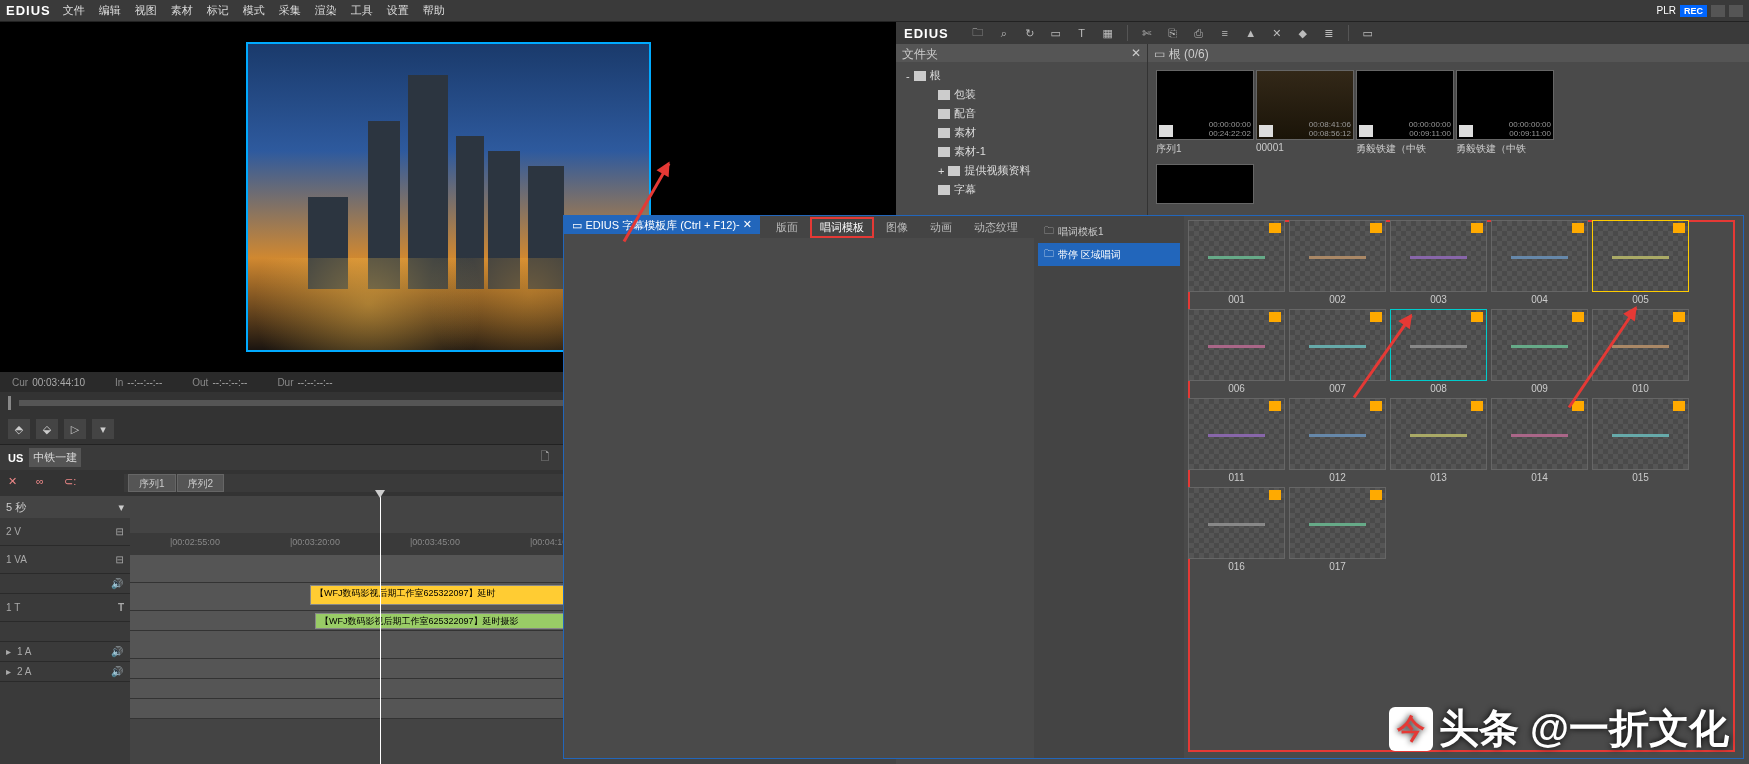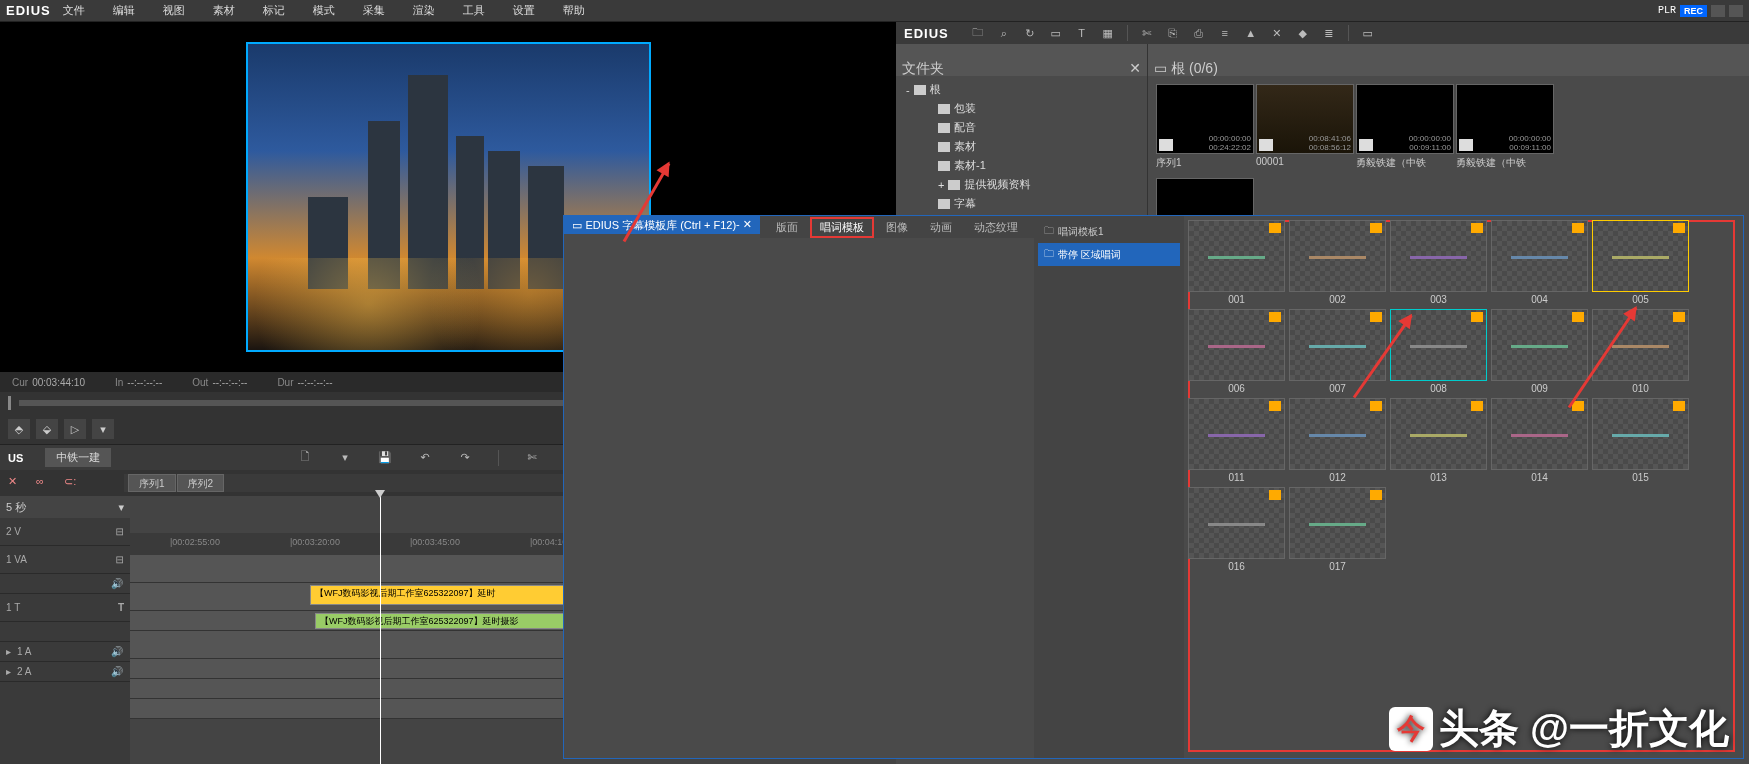--- a/index.html
+++ b/index.html
@@ -1,22 +1,22 @@
 <!DOCTYPE html>
 <html><head>
 <meta charset="utf-8">
 <style>
 * { margin:0; padding:0; box-sizing:border-box; font-family:"Microsoft YaHei",Arial,sans-serif; }
 body { background:#2b2b2b; width:1749px; height:764px; overflow:hidden; position:relative; color:#ccc; font-size:11px; }
 .topbar { height:22px; background:#3a3a3a; display:flex; align-items:center; padding:0 6px; border-bottom:1px solid #222; }
 .logo { color:#fff; font-weight:bold; font-size:13px; margin-right:12px; letter-spacing:1px; }
-.menu { display:flex; gap:28px; color:#ddd; }
+.menu { display:flex; gap:14px; color:#ddd; }
 .menu span { cursor:pointer; }
 .right-controls { margin-left:auto; display:flex; align-items:center; gap:4px; }
-.plr { color:#fff; font-size:10px;font-family:Liberation Mono, monospace; }
+.plr { color:#fff; font-size:10px; }
 .rec { background:#0066ff; color:#fff; padding:1px 4px; font-size:9px; font-weight:bold; }
 .winbtn { width:14px; height:12px; background:#555; }
 .main { display:flex; height:calc(100% - 22px); }
 .left-col { width:896px; display:flex; flex-direction:column; background:#1a1a1a; }
 .preview-area { height:370px; background:#000; position:relative; display:flex; align-items:center; justify-content:center; }
 .preview-frame { width:405px; height:310px; border:2px solid #00aaff; position:relative; top:-10px; background:linear-gradient(180deg,#1a3a6b 0%,#2e5a9e 35%,#d08830 70%,#1a1410 100%); overflow:hidden; }
 .sky-b { position:absolute; top:0; left:0; right:0; height:55%; }
 .building { position:absolute; bottom:20%; background:#2c3540; }
 .b1 { left:30%; width:8%; height:55%; }
 .b2 { left:40%; width:10%; height:70%; }
@@ -27,22 +27,22 @@
 .lights { position:absolute; bottom:0; left:0; right:0; height:30%; background:radial-gradient(circle at 30% 50%,rgba(255,200,80,0.4),transparent 40%),radial-gradient(circle at 70% 40%,rgba(255,180,60,0.3),transparent 35%); }
 .tc-bar { position:absolute; bottom:0; left:0; right:0; height:20px; background:#2a2a2a; display:flex; align-items:center; gap:30px; padding:0 12px; color:#aaa; font-size:10px; }
 .tc-label { color:#888; margin-right:4px; }
 .scrub { height:22px; background:#333; display:flex; align-items:center; padding:0 8px; }
 .scrub-mark { width:3px; height:14px; background:#888; margin-right:8px; }
 .scrub-track { flex:1; height:6px; background:#555; }
 .transport { height:30px; background:#333; display:flex; align-items:center; gap:6px; padding:0 8px; }
 .tbtn { width:22px; height:20px; background:#444; display:flex; align-items:center; justify-content:center; color:#ccc; cursor:pointer; }
 .tbtn.play { color:#3c3; }
 .spacer { flex:1; }
-.seq-bar { height:26px; background:#3a3a3a; display:flex; align-items:center; padding:0 8px; gap:22px; border-top:1px solid #222; }
-.seq-label { background:#555; padding:2px 11px; color:#ddd; }
+.seq-bar { height:26px; background:#3a3a3a; display:flex; align-items:center; padding:0 8px; gap:6px; border-top:1px solid #222; }
+.seq-label { background:#555; padding:2px 4px; color:#ddd; }
 .tool-btn { width:18px; height:18px; display:flex; align-items:center; justify-content:center; color:#bbb; cursor:pointer; }
 .divider { width:1px; height:16px; background:#555; margin:0 2px; }
 .mode-bar { height:26px; background:#333; display:flex; align-items:center; padding:0 8px; gap:8px; }
 .mode-icon { width:20px; height:16px; color:#e88; }
 .timeline { flex:1; background:#444; display:flex; }
 .tl-left { width:130px; background:#3a3a3a; }
 .tl-head { height:22px; background:#444; }
 .tl-track-head { height:28px; border-bottom:1px solid #2a2a2a; display:flex; align-items:center; padding:0 6px; gap:6px; color:#aaa; font-size:10px; }
 .tl-right { flex:1; position:relative; }
 .tl-ruler { height:22px; background:#3a3a3a; display:flex; align-items:center; position:relative; color:#888; font-size:9px;margin-top:37px; }
@@ -52,21 +52,21 @@
 .tl-track.audio { height:20px; }
 .clip { position:absolute; top:2px; height:20px; border:1px solid #888; font-size:9px; padding:1px 4px; overflow:hidden; white-space:nowrap; }
 .clip.yellow { background:#ffcc33; color:#000; }
 .clip.green { background:#99cc66; color:#000; }
 .playhead { position:absolute; top:0; bottom:0; width:1px; background:#fff; left:250px; }
 .playhead::before { content:''; position:absolute; top:-6px; left:-5px; width:0; height:0; border-left:5px solid transparent; border-right:5px solid transparent; border-top:8px solid #ccc; }
 .right-col { flex:1; display:flex; flex-direction:column; background:#4a4a4a; }
 .right-top-bar { height:22px; background:#3a3a3a; display:flex; align-items:center; padding:0 8px; gap:8px; }
 .panels { display:flex; height:190px; }
 .folder-panel { width:252px; background:#4a4a4a; border-right:1px solid #333; }
-.panel-title { height:18px; background:#555; padding:16px 6px; font-size:14px; color:#ccc; display:flex; justify-content:space-between; }
+.panel-title { height:18px; background:#555; padding:2px 6px; font-size:12px; color:#ccc; display:flex; justify-content:space-between; }
 .tree { padding:4px 6px; font-size:11px; color:#ddd; }
 .tree-item { padding:2px 0 2px 18px; display:flex; align-items:center; gap:4px; }
 .tree-item.root { padding-left:4px; }
 .tree-item.l2 { padding-left:36px; }
 .folder-icon { width:12px; height:10px; background:#ccc; display:inline-block; }
 .bin-panel { flex:1; background:#4a4a4a; }
 .bin-grid { display:flex; gap:8px; padding:8px; flex-wrap:wrap; }
 .bin-item { width:92px; }
 .bin-thumb { width:98px; height:70px; background:#000; border:1px solid #666; position:relative; font-size:8px; color:#999; }
 .bin-thumb.people { background:linear-gradient(#332818,#1a1408); }

